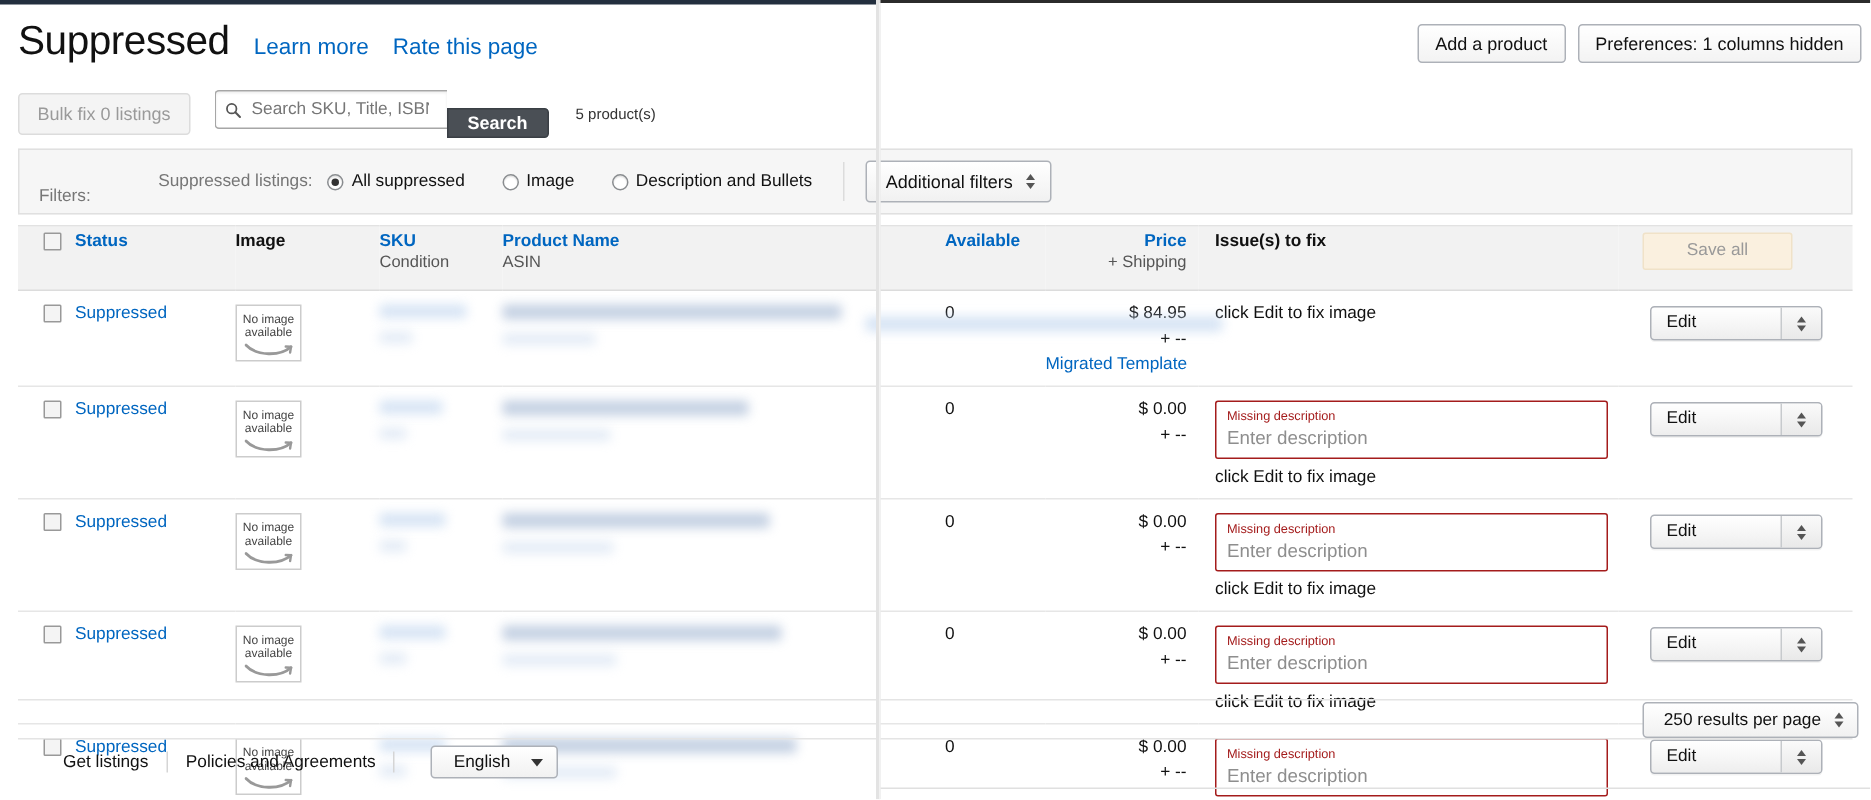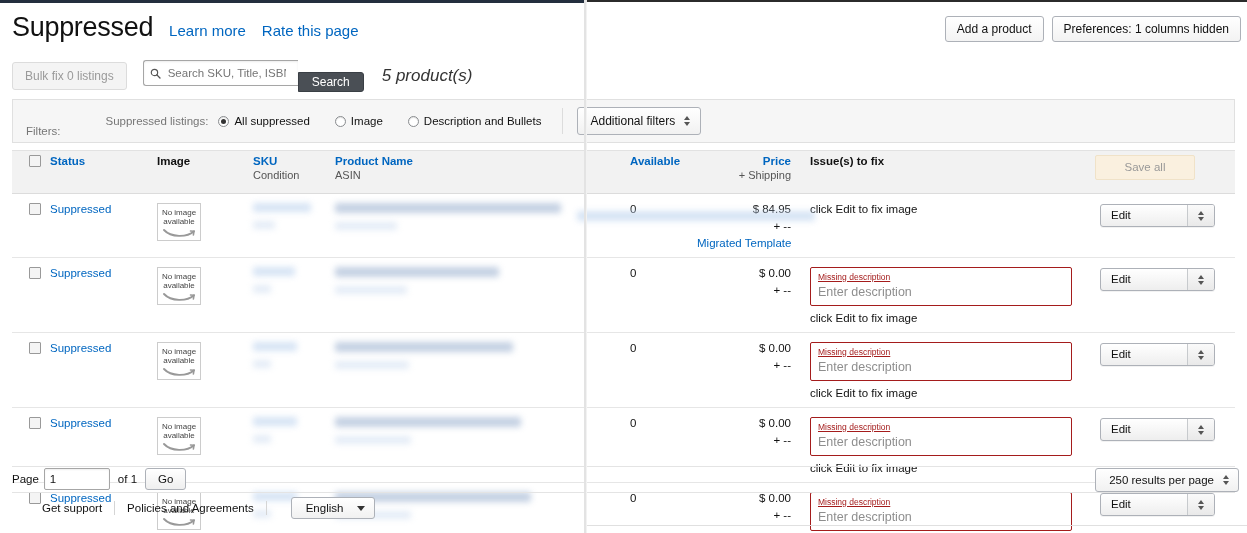--- a/index.html
+++ b/index.html
@@ -111,33 +111,32 @@
     font-size: 11.5px;
     color: #111;
     width: 118px;
     background: transparent;
   }
   .search-input::placeholder { color: #767676; }
   .btn-search {
     background: #4a4f55;
     color: #fff;
     font-size: 12px;
-    font-weight: normal;
+    font-weight: bold;
     border: 1px solid #3a3f45;
     border-radius: 0 3px 3px 0;
     padding: 0 13px;
     cursor: pointer;
     height: 20px;
     margin-top: 12px;
   }
   .product-count {
     margin-left: 18px;
-    font-size: 17px;
+    font-size: 10px;
     color: #333;
-    font-style: italic;
   }
 
   
   .filters-bar {
     position: absolute; left: 12px; top: 99px;
     width: 1223px; height: 44px;
     background: #f6f6f6;
     border: 1px solid #e0e0e0;
     box-sizing: border-box;
   }
@@ -254,21 +253,21 @@
   .issue-text { color: #111; font-size: 11.5px; }
   .desc-field {
     border: 1px solid #a41c1c;
     border-radius: 2px;
     background: #fff;
     width: 262px;
     padding: 4px 7px 6px 7px;
     box-sizing: border-box;
     cursor: text;
   }
-  .desc-err { color: #a41c1c; font-size: 8.5px; line-height: 11px; text-decoration: underline; }
+  .desc-err { color: #a41c1c; font-size: 8.5px; line-height: 11px; }
   .desc-ph  { color: #8e8e8e; font-size: 12.5px; margin-top: 2px; }
   .issue-note { color:#111; font-size: 11.5px; margin-top: 6px; }
 
   
   .action-cell { padding-top: 10px !important; }
   .split-btn {
     display: inline-flex; margin-left: 21px;
     border: 1px solid #adb1b8; border-radius: 3px;
     background: linear-gradient(to bottom,#ffffff,#eeeeee);
     overflow: hidden; cursor: pointer;
@@ -712,39 +711,33 @@
             </div>
           </div>
         </td>
       </tr>
 
     </tbody>
   </table>
 
   <div class="rule-left"></div>
 
-  <div class="pager">
-    <span class="pager-label">Page</span>
-    <input class="pager-input" type="text" value="1" style="">
-    <span class="pager-of">of 1</span>
-    <button class="btn-go">Go</button>
-  </div>
 
   <div class="results-dd">
     <span>250 results per page</span>
     <span class="ud-caret">
         <i class="up"></i>
         <i class="dn"></i>
       </span>
   </div>
 
   <div class="rule-bot"></div>
 
   <div class="footer-left">
-    <span class="f-link">Get support</span>
+    <span class="f-link">Get listings</span>
     <span class="f-sep"></span>
     <span class="f-link">Policies and Agreements</span>
     <span class="f-sep"></span>
     <div class="lang-sel">
       <span>English</span>
       <span class="dncaret"></span>
     </div>
   </div>
 
 

